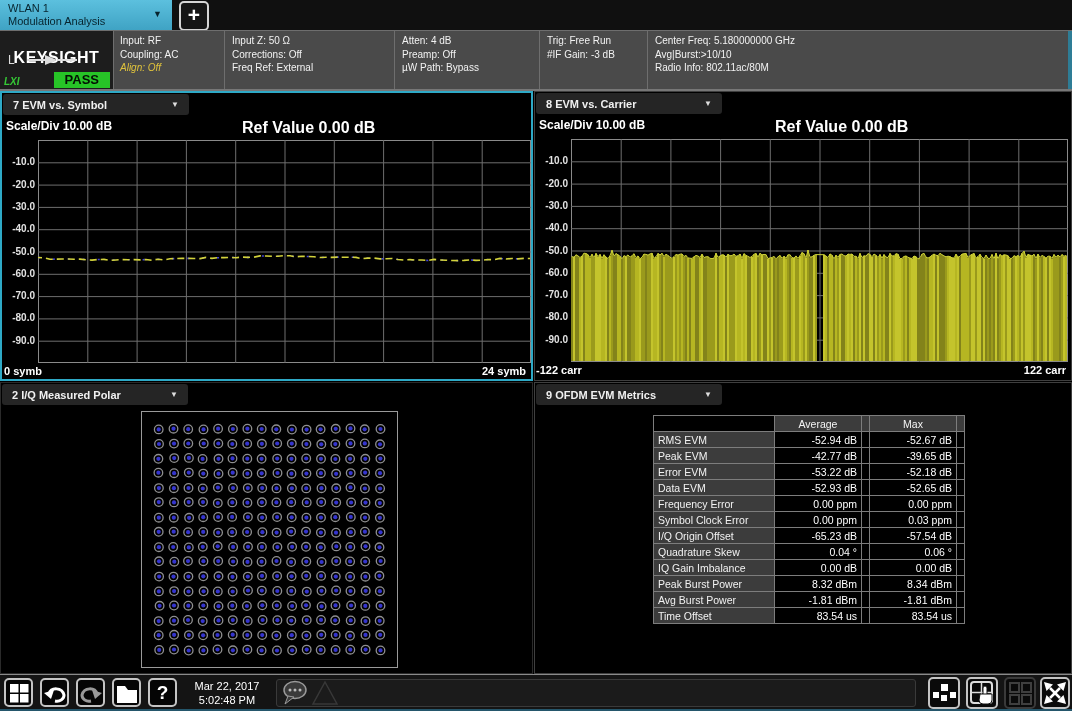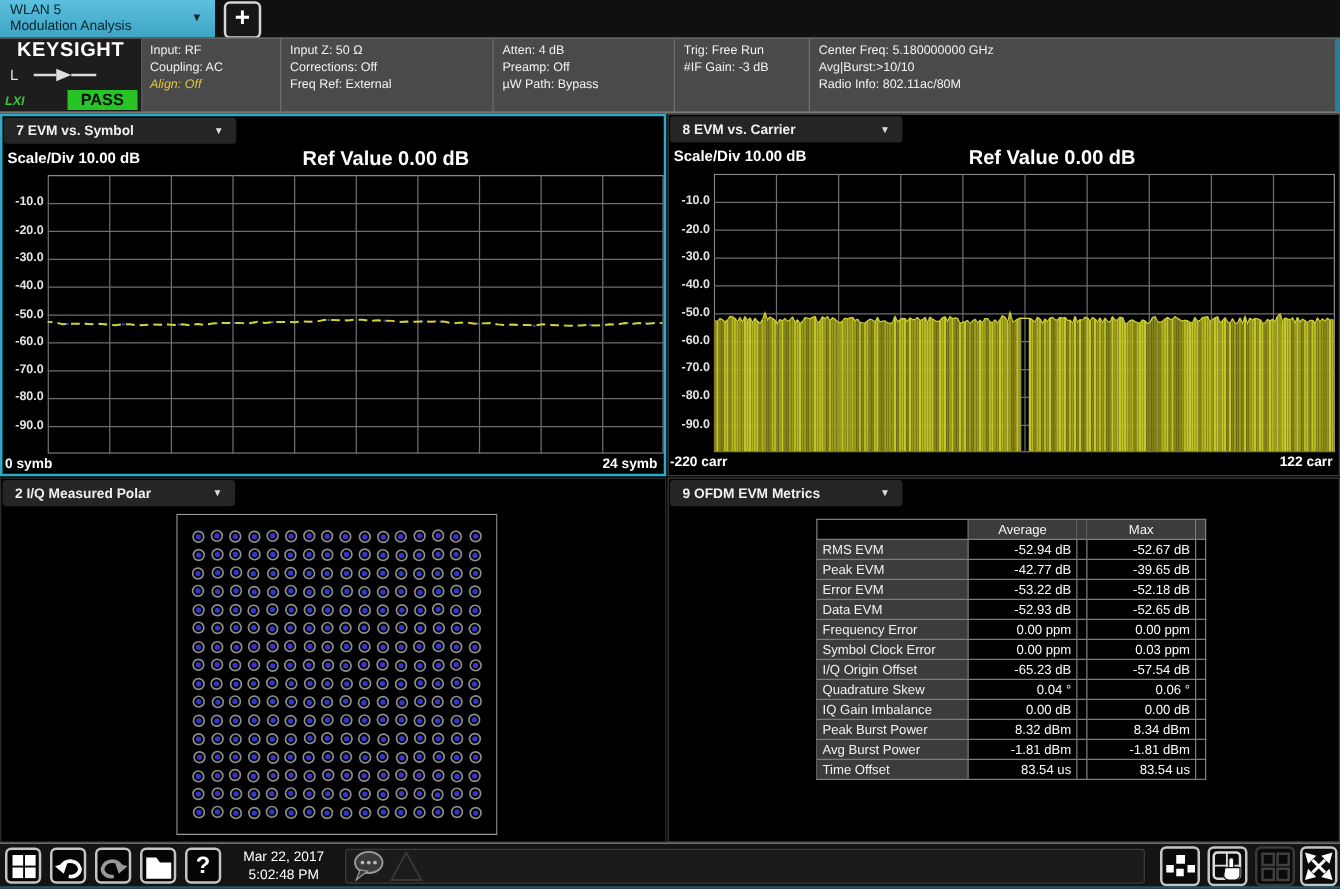--- a/index.html
+++ b/index.html
@@ -11,21 +11,21 @@
             color:#07242e;padding:2px 8px;box-sizing:border-box;cursor:default;}
   #mode-tab .l1{font-size:11px;line-height:13px;}
   #mode-tab .l2{font-size:11px;line-height:13px;}
   #mode-tab .dd{position:absolute;right:10px;top:9px;font-size:9px;color:#07242e;}
   #add-tab{position:absolute;left:179px;top:1px;width:26px;height:26px;background:#161616;border:2px solid #d6d6d6;
            border-radius:5px;color:#fff;font-size:21px;line-height:24px;text-align:center;font-weight:bold;}
   
   #header{position:absolute;left:0;top:30px;width:1072px;height:61px;background:#4a4a4a;
           border-top:1px solid #6e6e6e;border-bottom:2px solid #777;box-sizing:border-box;}
   #kblock{position:absolute;left:0;top:0;width:113px;height:58px;background:#1d1d1d;border-right:1px solid #6e6e6e;}
-  #kblock .logo{font-size:16px;font-weight:bold;color:#fff;text-align:center;letter-spacing:.5px;margin-top:1px;}
+  #kblock .logo{font-size:16px;font-weight:bold;color:#fff;text-align:center;letter-spacing:.5px;margin-top:18px;}
   #kblock .midrow{position:absolute;left:8px;top:22px;width:97px;height:14px;display:flex;align-items:center;}
   #kblock .midrow .ltr{font-size:12px;color:#ddd;margin-right:10px;}
   #lxi{position:absolute;left:4px;bottom:2px;color:#35c935;font-style:italic;font-weight:bold;font-size:10px;}
   #pass{position:absolute;right:3px;bottom:1px;background:#27c427;color:#041004;font-weight:bold;font-size:13px;
         padding:0 11px;line-height:16px;}
   #header-info{position:absolute;left:113px;top:0;height:58px;right:4px;display:flex;}
   .hcol{border-right:1px solid #6e6e6e;padding:3px 7px;box-sizing:border-box;font-size:10px;line-height:13.5px;color:#f2f2f2;}
   .hcol .warn{color:#e0c33c;font-style:italic;}
   #hdr-edge{position:absolute;right:0;top:0;width:4px;height:58px;background:#2e7d96;}
   
@@ -62,21 +62,21 @@
   #msgbar{position:absolute;left:276px;top:4px;width:640px;height:28px;background:#1b1b1b;border:1px solid #3a3a3a;
           border-radius:3px;display:flex;align-items:center;padding-left:4px;box-sizing:border-box;}
   .tb-right{background:#0a0a0a;}
   #screen-bottom-edge{position:absolute;left:0;bottom:0;width:1072px;height:2px;background:#24566b;}
 </style>
 </head>
 <body>
 
 <div id="tabbar">
   <div id="mode-tab">
-    <div class="l1">WLAN 5</div>
+    <div class="l1">WLAN 1</div>
     <div class="l2">Modulation Analysis</div>
     <span class="dd">▼</span>
   </div>
   <div id="add-tab">+</div>
 </div>
 
 <div id="header">
   <div id="kblock">
     <div class="logo">KEYSIGHT</div>
     <div class="midrow">
@@ -429,21 +429,21 @@
         <line x1="481" y1="119.4" x2="481" y2="222" stroke="#b6b622" stroke-width="2"></line>
         <line x1="483" y1="115.5" x2="483" y2="222" stroke="#9a9a1c" stroke-width="2"></line>
         <line x1="485" y1="118.3" x2="485" y2="222" stroke="#9a9a1c" stroke-width="2"></line>
         <line x1="487" y1="116.1" x2="487" y2="222" stroke="#9a9a1c" stroke-width="2"></line>
         <line x1="489" y1="117.9" x2="489" y2="222" stroke="#83831a" stroke-width="2"></line>
         <line x1="491" y1="115.6" x2="491" y2="222" stroke="#9a9a1c" stroke-width="2"></line>
         <line x1="493" y1="117.2" x2="493" y2="222" stroke="#c4c42c" stroke-width="2"></line>
         <line x1="495" y1="116.5" x2="495" y2="222" stroke="#b6b622" stroke-width="2"></line>
         <polyline points="1,117.7 3,118.1 5,115.8 7,116.9 9,118.5 11,117.1 13,114.2 15,114.5 17,115.7 19,118.7 21,115.2 23,118.9 25,114.4 27,117.6 29,115.4 31,119.2 33,115.8 35,118.0 37,119.6 39,116.7 41,111.3 43,117.0 45,114.6 47,115.8 49,117.2 51,119.9 53,116.7 55,117.6 57,115.9 59,118.2 61,116.7 63,114.8 65,118.7 67,116.9 69,119.8 71,118.2 73,115.1 75,115.4 77,116.1 79,114.9 81,114.2 83,119.3 85,117.7 87,114.5 89,115.9 91,114.3 93,117.5 95,115.2 97,116.5 99,118.2 101,119.4 103,117.7 105,115.5 107,116.0 109,115.2 111,114.9 113,117.5 115,116.4 117,118.9 119,119.2 121,119.4 123,117.8 125,116.4 127,117.0 129,118.5 131,115.2 133,118.6 135,117.8 137,117.7 139,119.3 141,119.6 143,119.1 145,114.3 147,118.4 149,116.9 151,115.8 153,115.9 155,118.3 157,115.3 159,116.7 161,116.6 163,115.0 165,117.3 167,116.7 169,115.0 171,119.2 173,114.7 175,116.3 177,117.4 179,118.5 181,117.4 183,115.2 185,114.5 187,118.1 189,114.3 191,115.8 193,115.4 195,115.7 197,119.6 199,118.9 201,118.5 203,117.4 205,119.9 207,117.8 209,116.4 211,119.3 213,117.3 215,119.2 217,115.8 219,115.8 221,118.5 223,119.1 225,116.9 227,119.4 229,116.7 231,113.6 233,114.7 235,119.0 237,111.1 239,118.2 241,117.8 243,116.2 245,115.6 253,115.7 255,117.0 257,118.7 259,114.9 261,116.2 263,119.9 265,116.2 267,118.4 269,115.4 271,115.0 273,116.7 275,117.0 277,115.0 279,115.4 281,115.0 283,117.4 285,117.2 287,119.7 289,114.4 291,118.6 293,116.8 295,117.1 297,114.7 299,115.4 301,117.8 303,115.1 305,116.2 307,118.6 309,115.6 311,119.2 313,115.6 315,118.0 317,118.6 319,114.5 321,117.0 323,116.8 325,114.7 327,115.2 329,119.6 331,119.4 333,117.5 335,116.9 337,118.3 339,119.0 341,119.5 343,117.0 345,117.7 347,119.9 349,118.9 351,115.1 353,114.4 355,118.1 357,119.0 359,118.0 361,116.3 363,115.0 365,116.3 367,116.6 369,114.3 371,115.7 373,116.9 375,117.8 377,117.2 379,117.6 381,118.8 383,119.0 385,115.2 387,118.1 389,117.3 391,115.1 393,114.7 395,114.4 397,118.5 399,116.5 401,115.3 403,114.5 405,119.1 407,117.6 409,115.3 411,118.4 413,119.6 415,116.1 417,119.3 419,119.4 421,115.5 423,119.9 425,114.3 427,119.9 429,115.5 431,117.1 433,115.8 435,116.0 437,116.8 439,119.4 441,119.3 443,116.7 445,117.6 447,116.5 449,118.3 451,114.3 453,112.2 455,118.2 457,115.4 459,116.1 461,116.9 463,115.3 465,119.2 467,115.2 469,118.5 471,116.4 473,117.5 475,119.1 477,117.2 479,117.2 481,119.4 483,115.5 485,118.3 487,116.1 489,117.9 491,115.6 493,117.2 495,116.5" fill="none" stroke="#cdd13a" stroke-width="1"></polyline>
       </svg></div>
-  <div class="xlab" style="left:1px;top:272px;">-220 carr</div>
+  <div class="xlab" style="left:1px;top:272px;">-122 carr</div>
   <div class="xlab" style="right:5px;top:272px;">122 carr</div>
 <div class="ytick" style="top: 63.3px;">-10.0</div>
     <div class="ytick" style="top: 85.6px;">-20.0</div>
     <div class="ytick" style="top: 107.9px;">-30.0</div>
     <div class="ytick" style="top: 130.2px;">-40.0</div>
     <div class="ytick" style="top: 152.5px;">-50.0</div>
     <div class="ytick" style="top: 174.8px;">-60.0</div>
     <div class="ytick" style="top: 197.1px;">-70.0</div>
     <div class="ytick" style="top: 219.4px;">-80.0</div>
     <div class="ytick" style="top: 241.7px;">-90.0</div>

